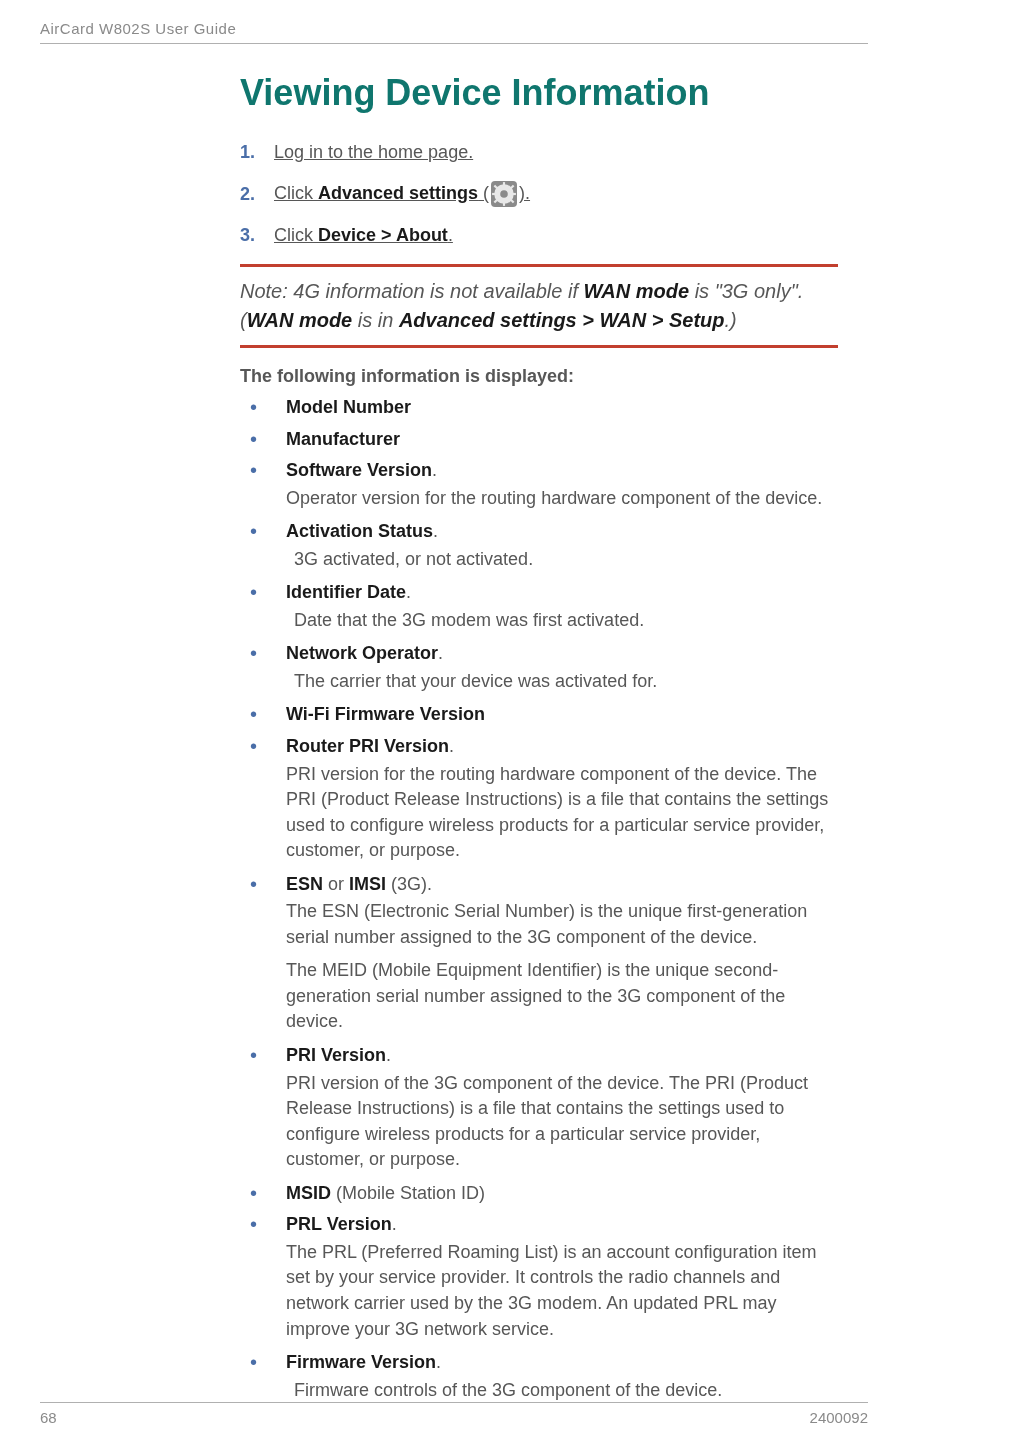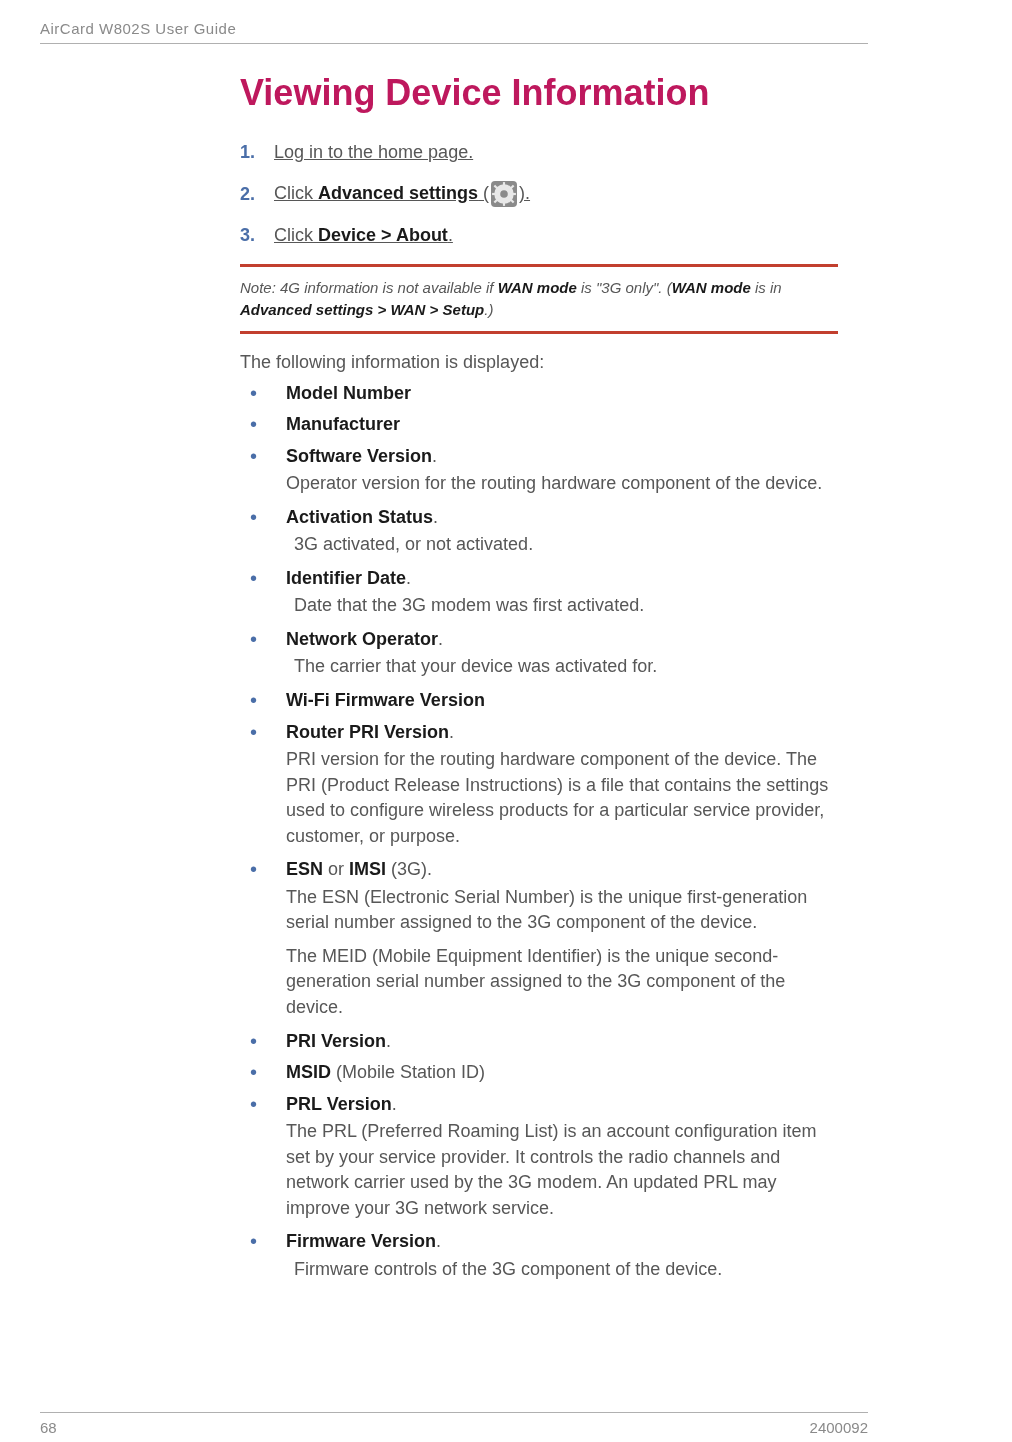--- a/index.html
+++ b/index.html
@@ -27,21 +27,21 @@
   .head-rule {
     border: none;
     border-top: 1px solid #b0b0b0;
     margin: 0 0 28px 0;
   }
   .content {
     margin-left: 200px;
     margin-right: 30px;
   }
   h1.title {
-    color: #be185d;
+    color: #0f766e;
     font-size: 36px;
     font-weight: bold;
     margin: 16px 0 28px 0;
   }
   .steps {
     margin: 0 0 16px 0;
   }
   .step {
     display: flex;
     align-items: center;
@@ -75,28 +75,29 @@
   }
   .gear-icon svg { display:block; }
   .note-rule {
     border: none;
     border-top: 3px solid #c23f2e;
     margin: 6px 0;
   }
   .note {
     font-style: italic;
     color: #575757;
-    font-size: 15px;
+    font-size: 20px;
     line-height: 1.45;
     margin: 10px 0;
   }
   .intro {
     font-size: 18px;
     color: #575757;
     margin: 18px 0 8px 0;
+    font-weight: bold;
   }
   ul.bullets {
     list-style: none;
     padding: 0;
     margin: 0;
   }
   ul.bullets > li {
     position: relative;
     padding-left: 46px;
     margin: 6px 0 6px 0;
@@ -119,21 +120,21 @@
     text-align: center;
   }
   .desc {
     margin: 2px 0 8px 0;
   }
   .indent {
     padding-left: 8px;
   }
   .footer {
     position: absolute;
-    bottom: 6px;
+    bottom: 16px;
     left: 40px;
     right: 40px;
   }
   .foot-rule {
     border: none;
     border-top: 1px solid #b0b0b0;
     margin: 0 0 6px 0;
   }
   .foot-row {
     display: flex;
@@ -203,21 +204,21 @@
         <div class="desc indent"> Date that the 3G modem was first activated.</div></li>
       <li><span class="term">Network Operator</span><span>.</span>
         <div class="desc indent"> The carrier that your device was activated for.</div></li>
       <li><span class="term">Wi-Fi Firmware Version</span></li>
       <li><span class="term">Router PRI Version</span><span>.</span>
         <div class="desc">PRI version for the routing hardware component of the device. The PRI (Product Release Instructions) is a file that contains the settings used to configure wireless products for a particular service provider, customer, or purpose.</div></li>
       <li><span class="term">ESN</span><span> or </span><span class="term">IMSI</span><span> (3G).</span>
         <div class="desc">The ESN (Electronic Serial Number) is the unique first-generation serial number assigned to the 3G component of the device.</div>
         <div class="desc">The MEID (Mobile Equipment Identifier) is the unique second-generation serial number assigned to the 3G component of the device.</div></li>
       <li><span class="term">PRI Version</span><span>.</span>
-        </li>
+        <div class="desc">PRI version of the 3G component of the device. The PRI (Product Release Instructions) is a file that contains the settings used to configure wireless products for a particular service provider, customer, or purpose.</div></li>
       <li><span class="term">MSID</span><span> (Mobile Station ID)</span>
         </li>
       <li><span class="term">PRL Version</span><span>.</span>
         <div class="desc">The PRL (Preferred Roaming List) is an account configuration item set by your service provider. It controls the radio channels and network carrier used by the 3G modem. An updated PRL may improve your 3G network service.</div></li>
       <li><span class="term">Firmware Version</span><span>.</span>
         <div class="desc indent"> Firmware controls of the 3G component of the device.</div></li>
     </ul>
   </div>
 
   <div class="footer">

